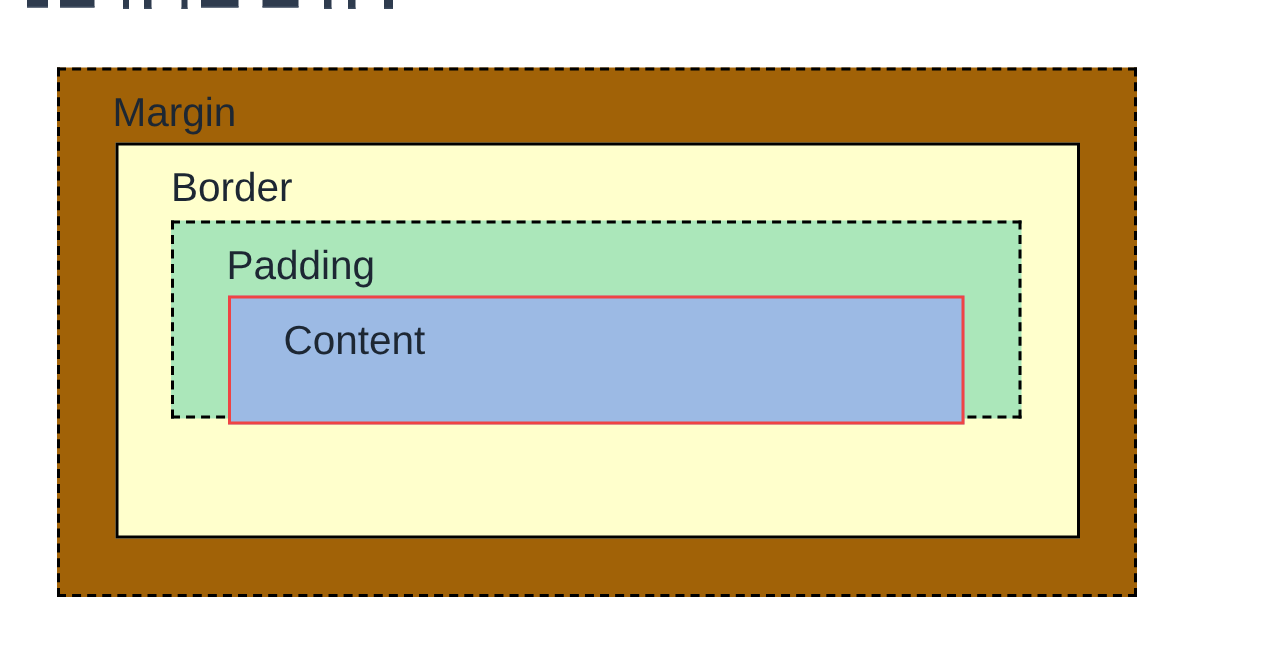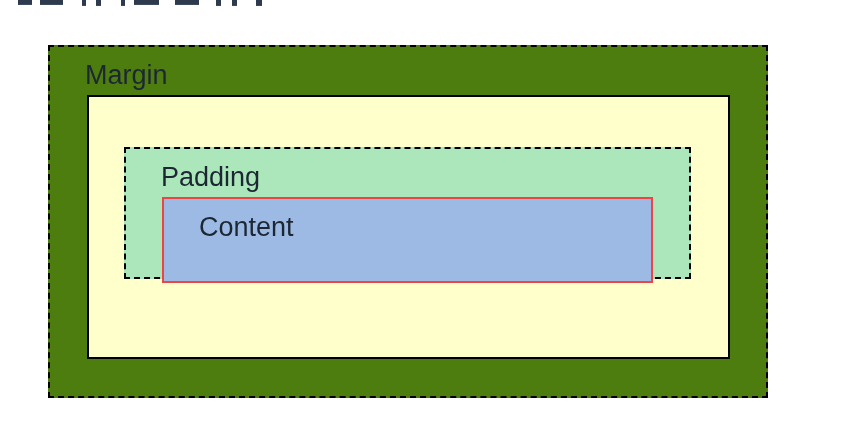--- a/index.html
+++ b/index.html
@@ -38,23 +38,23 @@
     position: absolute;
     left: 35px;
     top: 15px;
     font-size: 27px;
     line-height: 1;
     color: #1d2733;
     white-space: nowrap;
   }
 
   .margin-box {
-    left: 48px; top: 45px;
+    left: 38px; top: 45px;
     width: 720px; height: 353px;
-    background: #4d7c0f;
+    background: #a16207;
     border: 2px dashed #000000;
   }
   .border-box {
     left: 37px; top: 48px;
     width: 643px; height: 264px;
     background: #ffffcc;
     border: 2px solid #000000;
   }
   .padding-box {
     left: 35px; top: 50px;
@@ -85,20 +85,21 @@
     <i class="frag f7"></i>
     <i class="frag f8"></i>
     <i class="frag f9"></i>
     <i class="frag f10"></i>
   </div>
 
   <div class="box margin-box">
     <span class="label">Margin</span>
 
     <div class="box border-box">
+      <span class="label">Border</span>
 
       <div class="box padding-box">
         <span class="label">Padding</span>
 
         <div class="box content-box">
           <span class="label">Content</span>
         </div>
 
       </div>
     </div>

